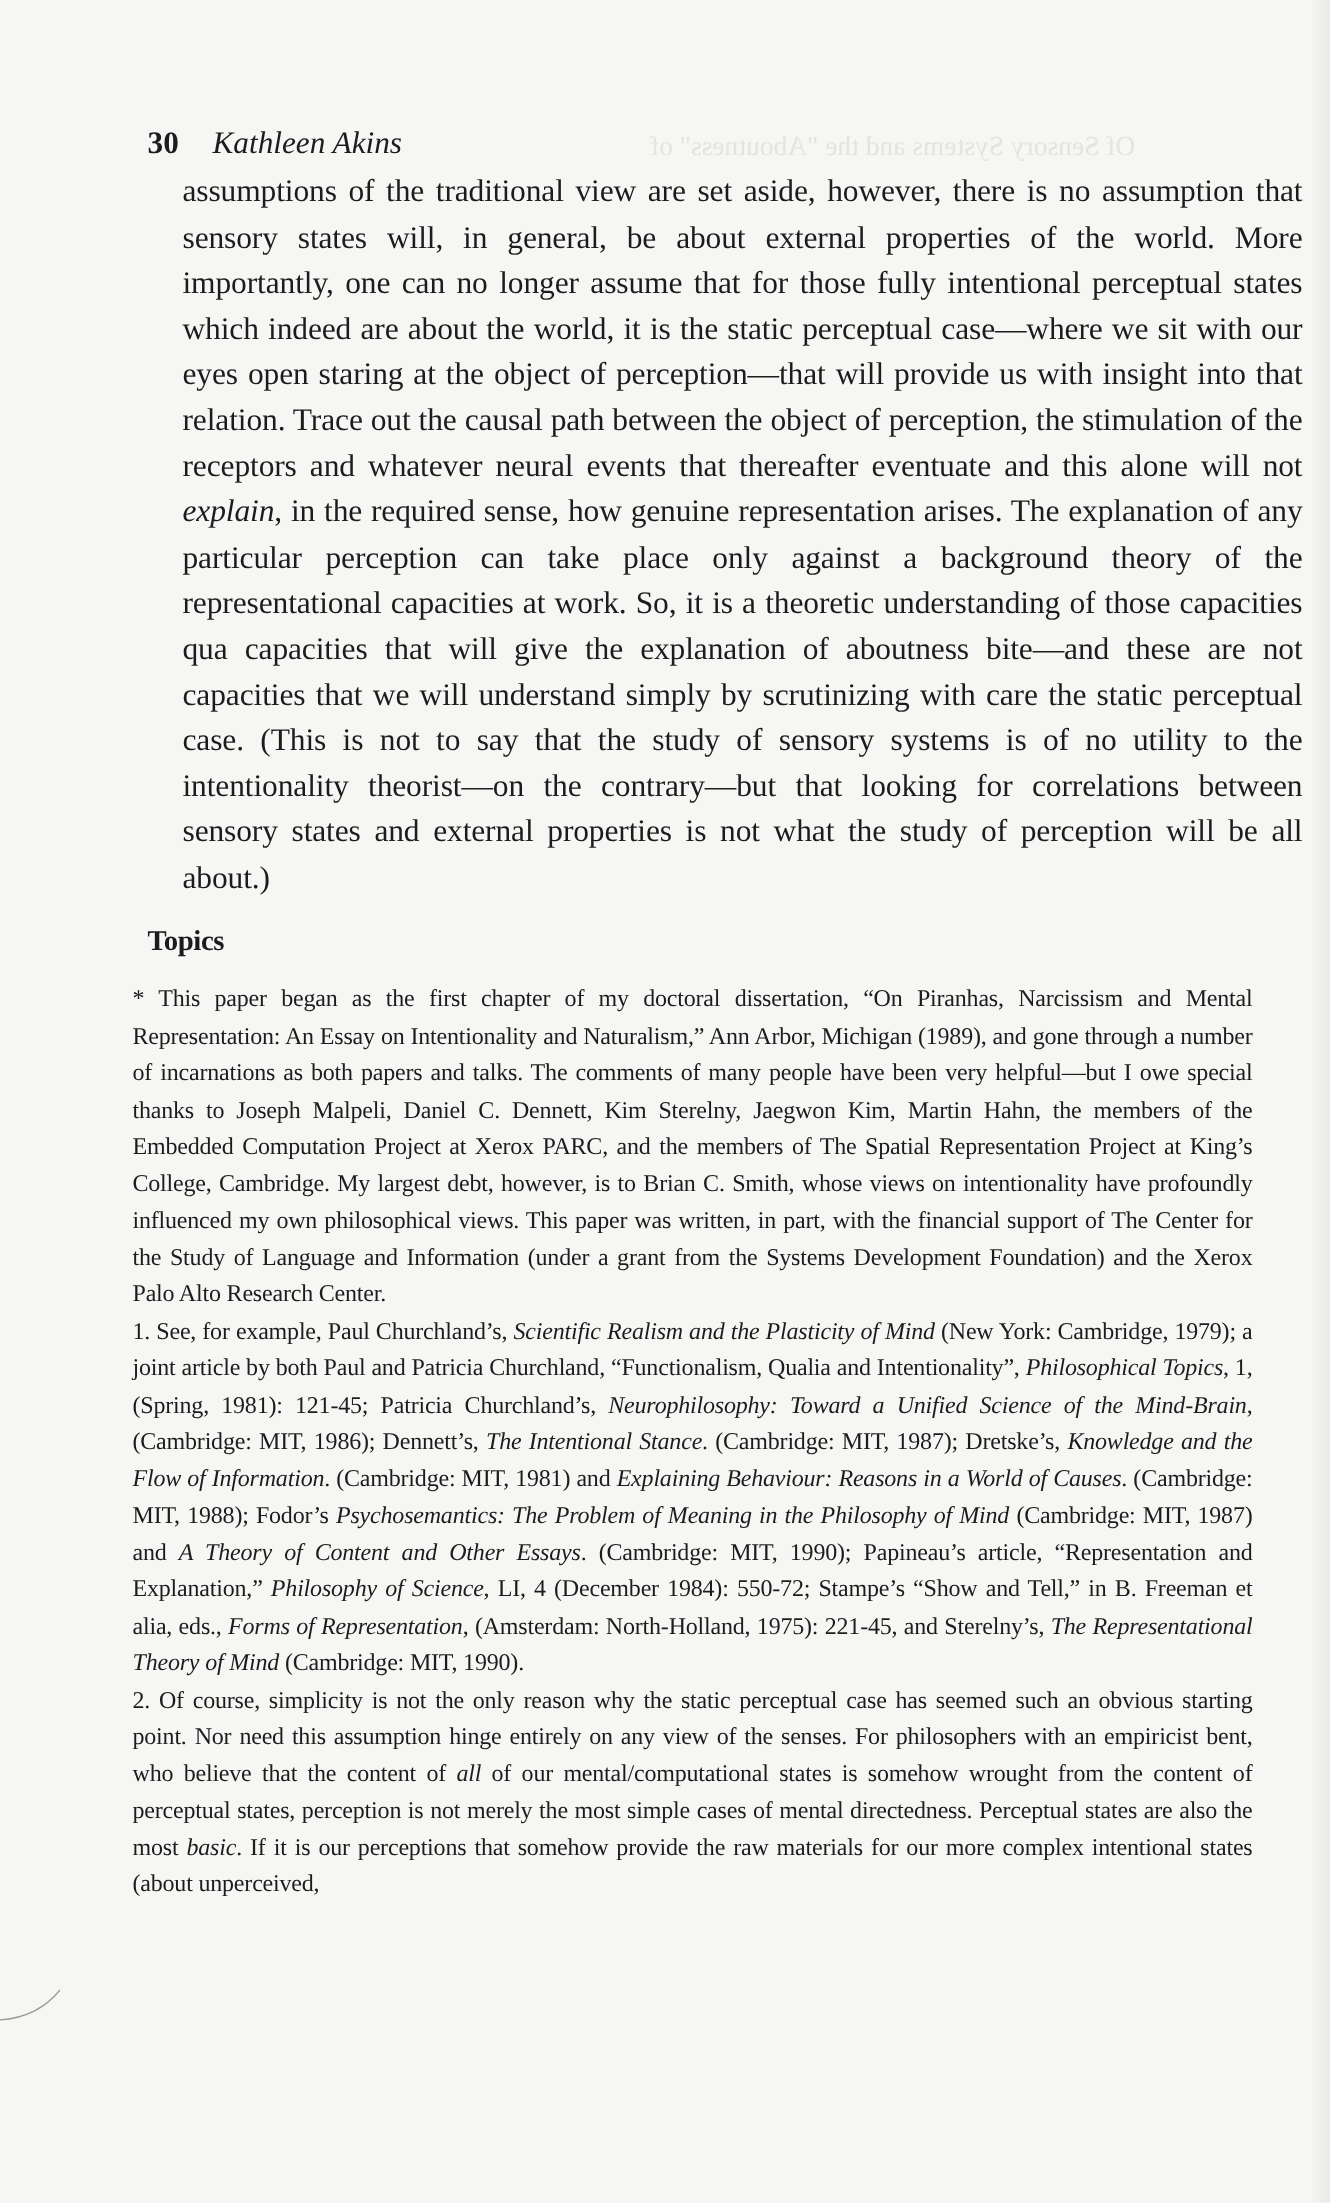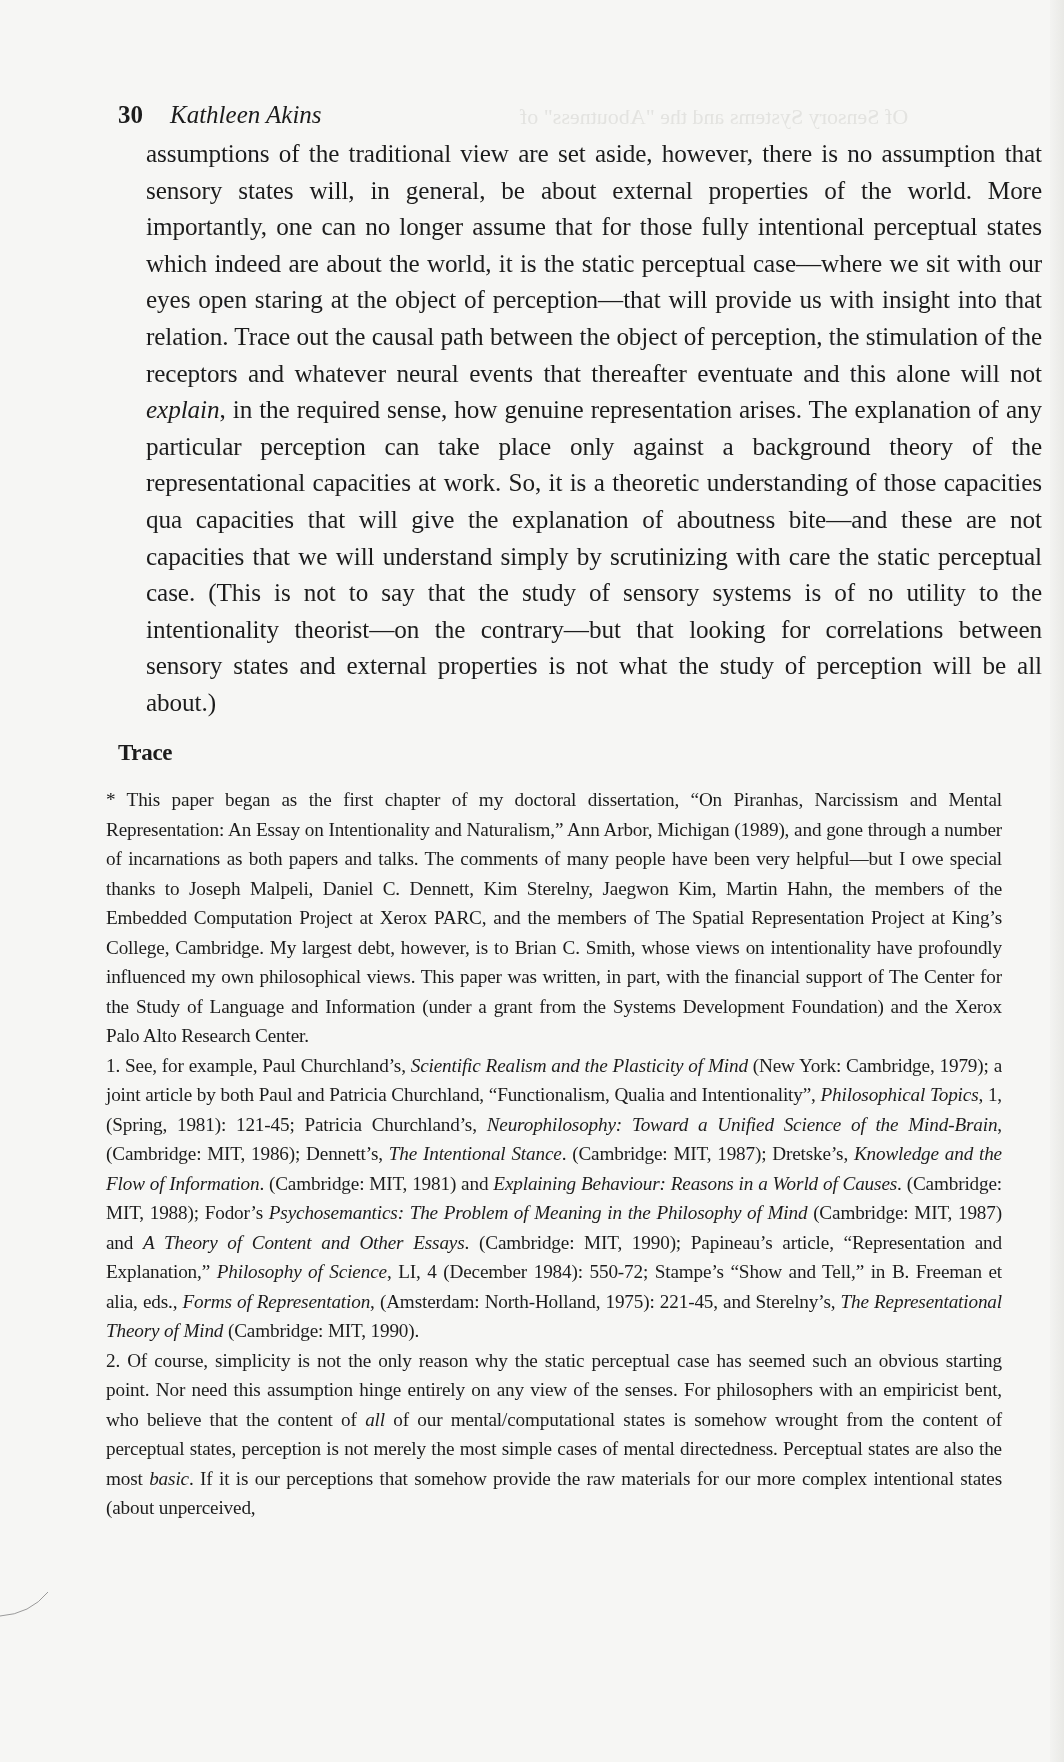--- a/index.html
+++ b/index.html
@@ -60,21 +60,21 @@
 <div class="running-head">
   <span class="folio">30</span><span class="author">Kathleen Akins</span>
 </div>
 
 <div class="bleed">Of Sensory Systems and the "Aboutness" of</div>
 
 <div class="body-text">
   <p><span>assumptions of the traditional view are set aside, however, there is no assumption that sensory states will, in general, be about external properties of the world. More importantly, one can no longer assume that for those fully intentional perceptual states which indeed are about the world, it is the static perceptual case—where we sit with our eyes open staring at the object of perception—that will provide us with insight into that relation. Trace out the causal path between the object of perception, the stimulation of the receptors and whatever neural events that thereafter eventuate and this alone will not </span><i>explain</i><span>, in the required sense, how genuine representation arises. The explanation of any particular perception can take place only against a background theory of the representational capacities at work. So, it is a theoretic understanding of those capacities qua capacities that will give the explanation of aboutness bite—and these are not capacities that we will understand simply by scrutinizing with care the static perceptual case. (This is not to say that the study of sensory systems is of no utility to the intentionality theorist—on the contrary—but that looking for correlations between sensory states and external properties is not what the study of perception will be all about.)</span></p>
 </div>
 
-<div class="notes-heading">Trace</div>
+<div class="notes-heading">Topics</div>
 
 <div class="notes">
   <p>* This paper began as the first chapter of my doctoral dissertation, “On Piranhas, Narcissism and Mental Representation: An Essay on Intentionality and Naturalism,” Ann Arbor, Michigan (1989), and gone through a number of incarnations as both papers and talks. The comments of many people have been very helpful—but I owe special thanks to Joseph Malpeli, Daniel C. Dennett, Kim Sterelny, Jaegwon Kim, Martin Hahn, the members of the Embedded Computation Project at Xerox PARC, and the members of The Spatial Representation Project at King’s College, Cambridge. My largest debt, however, is to Brian C. Smith, whose views on intentionality have profoundly influenced my own philosophical views. This paper was written, in part, with the financial support of The Center for the Study of Language and Information (under a grant from the Systems Development Foundation) and the Xerox Palo Alto Research Center.</p>
   <p><span>1. See, for example, Paul Churchland’s, </span><i>Scientific Realism and the Plasticity of Mind</i><span> (New York: Cambridge, 1979); a joint article by both Paul and Patricia Churchland, “Functionalism, Qualia and Intentionality”, </span><i>Philosophical Topics</i><span>, 1, (Spring, 1981): 121-45; Patricia Churchland’s, </span><i>Neurophilosophy: Toward a Unified Science of the Mind-Brain</i><span>, (Cambridge: MIT, 1986); Dennett’s, </span><i>The Intentional Stance</i><span>. (Cambridge: MIT, 1987); Dretske’s, </span><i>Knowledge and the Flow of Information</i><span>. (Cambridge: MIT, 1981) and </span><i>Explaining Behaviour: Reasons in a World of Causes</i><span>. (Cambridge: MIT, 1988); Fodor’s </span><i>Psychosemantics: The Problem of Meaning in the Philosophy of Mind</i><span> (Cambridge: MIT, 1987) and </span><i>A Theory of Content and Other Essays</i><span>. (Cambridge: MIT, 1990); Papineau’s article, “Representation and Explanation,” </span><i>Philosophy of Science</i><span>, LI, 4 (December 1984): 550-72; Stampe’s “Show and Tell,” in B. Freeman et alia, eds., </span><i>Forms of Representation</i><span>, (Amsterdam: North-Holland, 1975): 221-45, and Sterelny’s, </span><i>The Representational Theory of Mind</i><span> (Cambridge: MIT, 1990).</span></p>
   <p><span>2. Of course, simplicity is not the only reason why the static perceptual case has seemed such an obvious starting point. Nor need this assumption hinge entirely on any view of the senses. For philosophers with an empiricist bent, who believe that the content of </span><i>all</i><span> of our mental/computational states is somehow wrought from the content of perceptual states, perception is not merely the most simple cases of mental directedness. Perceptual states are also the most </span><i>basic</i><span>. If it is our perceptions that somehow provide the raw materials for our more complex intentional states (about unperceived,</span></p>
 </div>
 
 <svg class="pen-mark" viewBox="0 0 60 30">
   <path d="M0 28 Q30 26 48 4" stroke="#9a9a9a" stroke-width="1" fill="none"></path>
 </svg>

